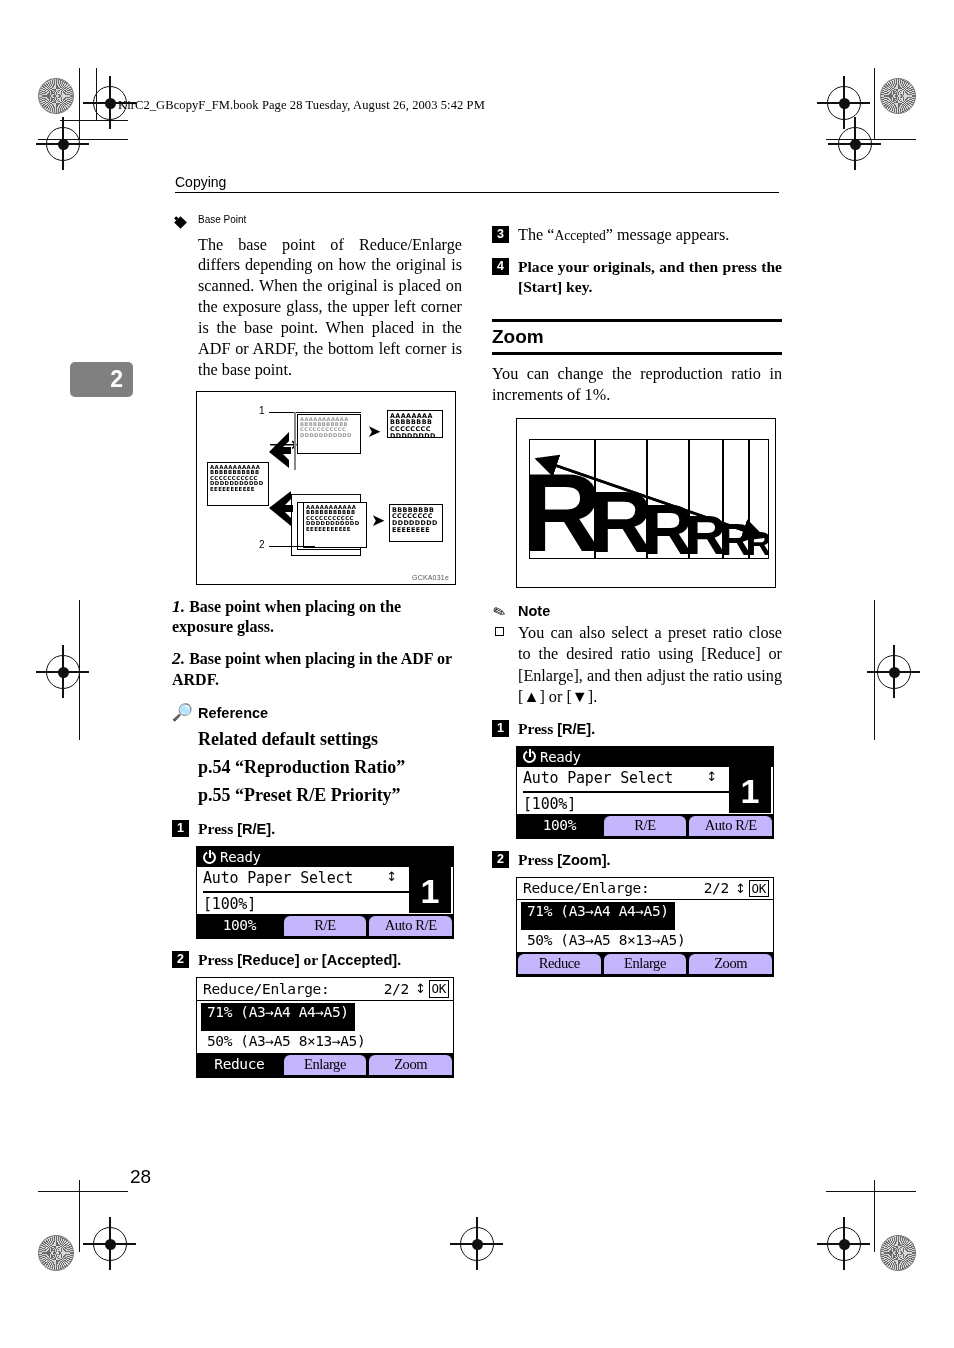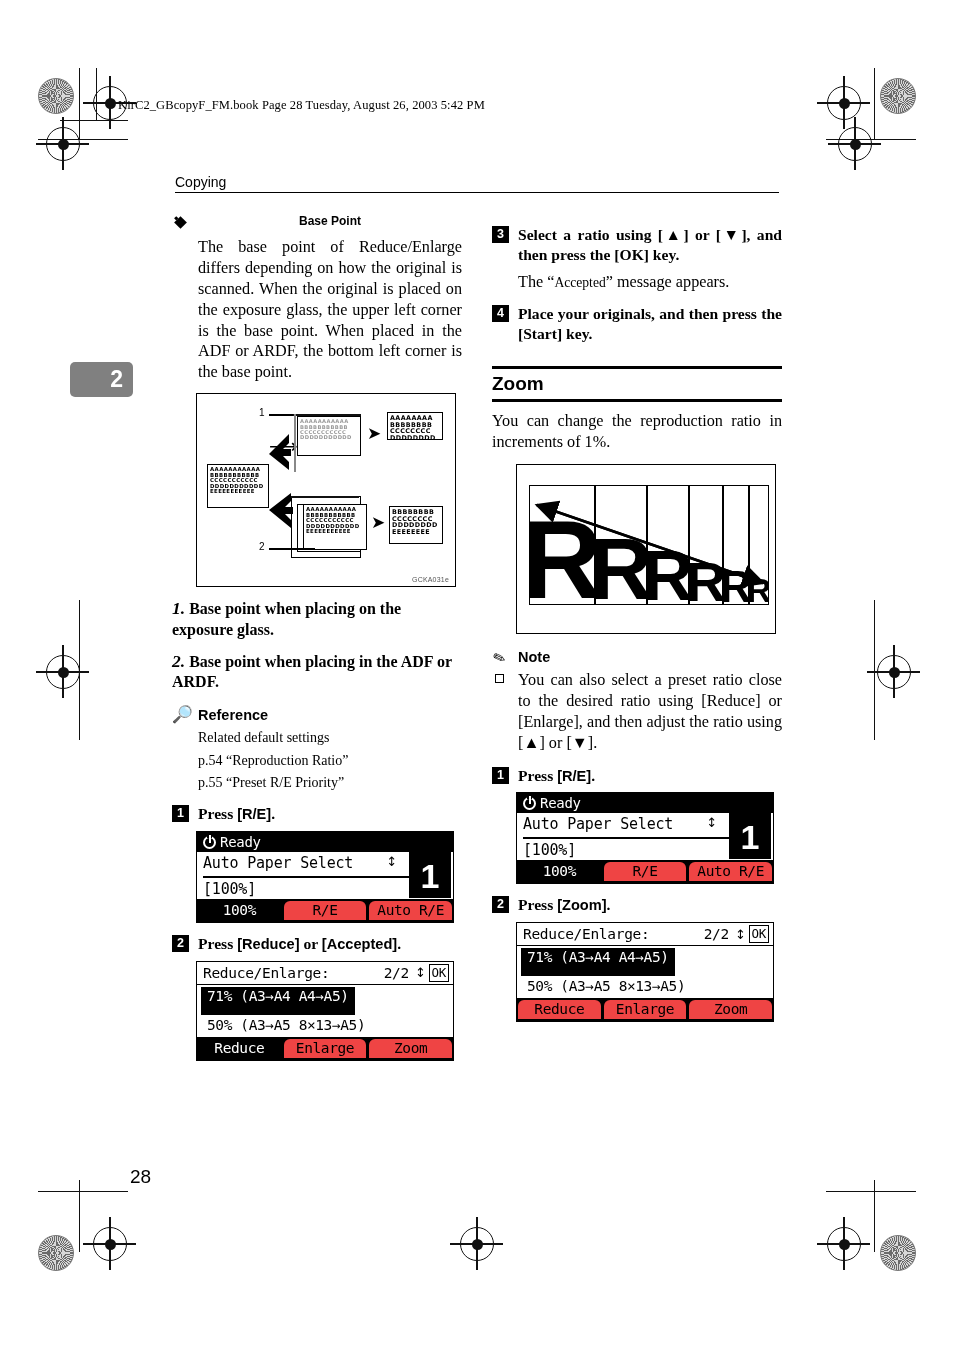--- a/index.html
+++ b/index.html
@@ -103,27 +103,26 @@
   .col {
     position: absolute;
     width: 290px;
   }
   .col-left  { left: 172px; top: 214px; }
   .col-right { left: 492px; top: 214px; }
 
   
   .diamond-head {
     font-family: "Liberation Sans", sans-serif;
-    font-weight: bold;
-    font-size: 12px;
+    font-weight: normal;
+    font-size: 10px;
     margin: 0 0 3px 0;
     padding-left: 26px;
     position: relative;
     line-height: 1.25;
-    text-align: center;
   }
   .diamond-head .dia {
     position: absolute;
     left: 4px; top: 4px;
     width: 9px; height: 9px;
     background: #000;
     transform: rotate(45deg);
   }
   .diamond-head .dia::after {
     content:"";
@@ -177,22 +176,23 @@
     width: 20px; height: 18px;
     font-size: 15px;
     font-family: "DejaVu Sans", sans-serif;
     line-height: 18px;
     transform: rotate(-20deg);
   }
 
   .ref-line {
     margin: 0 0 2px 0;
     padding-left: 26px;
-    font-size: 14px;
+    font-size: 18px;
     line-height: 1.45;
+    font-weight: bold;
   }
 
   .bullet-para {
     margin: 0 0 4px 0;
     padding-left: 26px;
     position: relative;
     font-size: 16.2px;
     line-height: 1.30;
     text-align: justify;
   }
@@ -339,21 +339,21 @@
   }
   .sk {
     flex: 1;
     text-align: center;
     font-size: 14.5px;
     padding: 1px 0 2px 0;
     border-radius: 6px 6px 0 0;
     letter-spacing: -0.4px;
   }
   .sk.on  { background: #000; color: #fff; }
-  .sk.off { background: #ef4444; color: #000; }
+  .sk.off { background: #c4b5fd; color: #000; font-family: Liberation Serif, serif; }
 
   
   .lcd-head2 {
     font-size: 14.5px;
     padding: 2px 4px 2px 6px;
     display: flex;
     align-items: center;
     border-bottom: 1.6px solid #000;
     letter-spacing: -0.3px;
   }
@@ -644,21 +644,20 @@
       <div class="sk off">Zoom</div>
     </div>
   </div>
 
 </div>
 
 <div class="col col-right">
 
   <div class="step just">
     <span class="sq-num">3</span>
-    <span>Select a ratio using [▲] or [▼], and then press the [OK] key.</span>
   </div>
   <p class="substep">
     <span>The “</span><span class="mono">Accepted</span><span>” message appears.</span>
   </p>
 
   <div class="step just">
     <span class="sq-num">4</span>
     <span>Place your originals, and then press the [Start] key.</span>
   </div>
 

